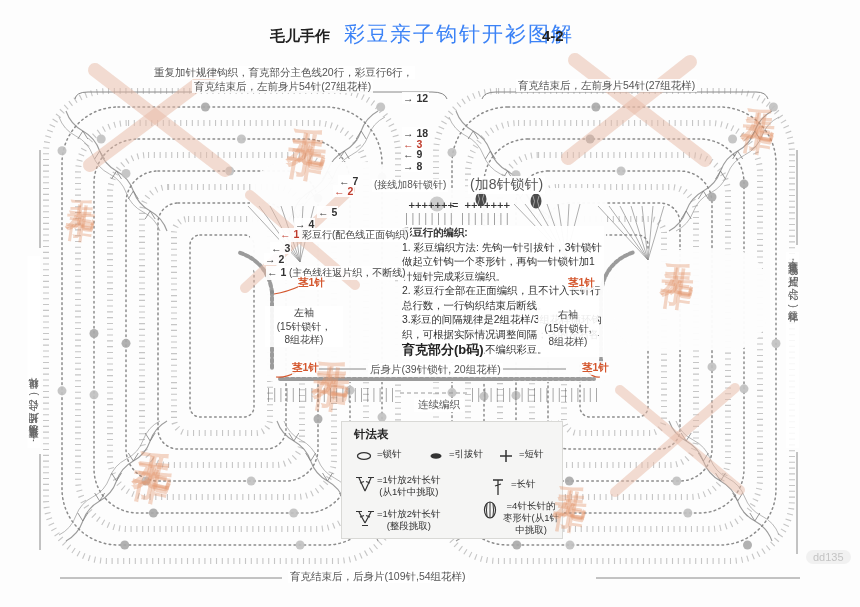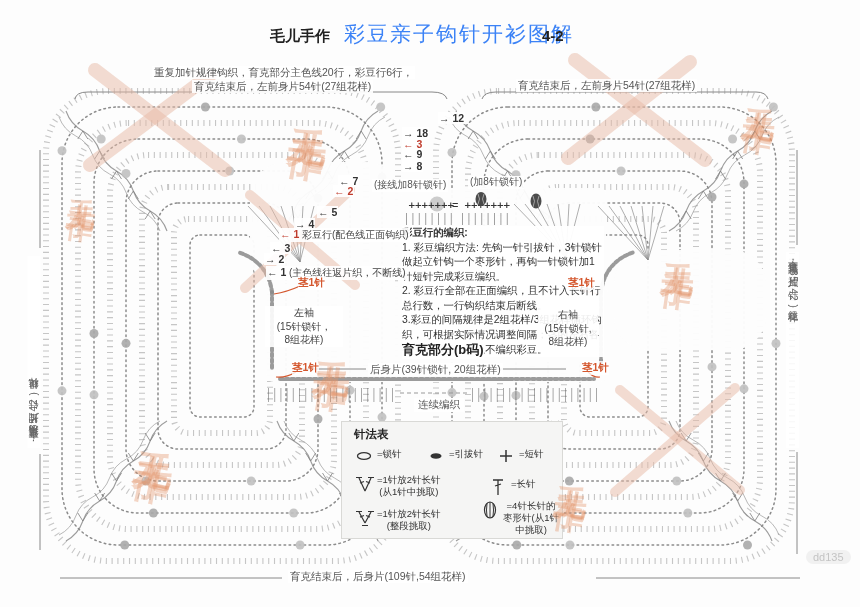--- a/index.html
+++ b/index.html
@@ -265,21 +265,21 @@
     </svg>
 
   <div class="txt brand" style="left:270px;top:27px;">毛儿手作</div>
   <div class="txt title" style="left:344px;top:21px;">彩豆亲子钩针开衫图解</div>
   <div class="txt part" style="left:542px;top:27px;">4-2</div>
 
   <div class="txt ann" style="left:152px;top:66px;">重复加针规律钩织，育克部分主色线20行，彩豆行6行，</div>
   <div class="txt ann" style="left:192px;top:80px;">育克结束后，左前身片54针(27组花样)</div>
   <div class="txt ann" style="left:516px;top:79px;">育克结束后，左前身片54针(27组花样)</div>
   <div class="txt ann" style="left:372px;top:179px;font-size:10px;">(接线加8针锁针)</div>
-  <div class="txt ann" style="left:468px;top:176px;font-size:10px;">(加8针锁针)</div>
+  <div class="txt ann" style="left:468px;top:176px;font-size:14px;">(加8针锁针)</div>
 
   <div class="txt vert flip" style="left:28px;top:256px;height:192px;">育克结束后，袖片85针(42组花样)</div>
   <div class="txt vert" style="left:786px;top:252px;height:196px;">育克结束后，袖片85针(42组花样)</div>
 
   <div class="notes" style="left:402px;top:226px;">
     <span class="nt">彩豆行的编织:</span><br>
     <span>1. 彩豆编织方法: 先钩一针引拔针，3针锁针做起立针钩一个枣形针，再钩一针锁针加1针短针完成彩豆编织。</span><br>
     <span>2. 彩豆行全部在正面编织，且不计入长针行总行数，一行钩织结束后断线。</span><br>
     <span>3.彩豆的间隔规律是2组花样/3组花样循环钩织，可根据实际情况调整间隔；茎的左右各有一个彩豆，茎上不编织彩豆。</span>
   </div>
@@ -343,21 +343,21 @@
           <ellipse cx="8" cy="10" rx="5.5" ry="8" fill="none" stroke="#333" stroke-width="1.2"></ellipse>
           <path d="M8,2 V18 M5,3.5 Q4,10 5,16.5 M11,3.5 Q12,10 11,16.5" stroke="#333" stroke-width="1" fill="none"></path>
         </svg>
         <span class="ll">=4针长针的
 枣形针(从1针
 中挑取)</span>
       </div>
     </div>
 
   <div id="badge">dd135</div>
-<div class="rowlab" style="left: 402px; top: 112px; margin-left: 36px;"><span class="">→</span><span class=""> 12</span></div>
+<div class="rowlab" style="left: 402px; top: 92px;"><span class="">→</span><span class=""> 12</span></div>
     <div class="rowlab" style="left: 402px; top: 127px;"><span class="">→</span><span class=""> 18</span></div>
     <div class="rowlab" style="left: 402px; top: 138px;"><span class="red">←</span><span class="red"> 3</span></div>
     <div class="rowlab" style="left: 402px; top: 148px;"><span class="">←</span><span class=""> 9</span></div>
     <div class="rowlab" style="left: 402px; top: 160px;"><span class="">→</span><span class=""> 8</span></div>
     <div class="rowlab" style="left: 338px; top: 175px;"><span class="">←</span><span class=""> 7</span></div>
     <div class="rowlab" style="left: 333px; top: 185px;"><span class="red">←</span><span class="red"> 2</span></div>
     <div class="rowlab" style="left: 317px; top: 206px;"><span class="">←</span><span class=""> 5</span></div>
     <div class="rowlab" style="left: 294px; top: 218px;"><span class="">→</span><span class=""> 4</span></div>
     <div class="rowlab" style="left: 279px; top: 228px;"><span class="red">←</span><span class="red"> 1</span><span class="note"> 彩豆行(配色线正面钩织)</span></div>
     <div class="rowlab" style="left: 270px; top: 242px;"><span class="">←</span><span class=""> 3</span></div>

